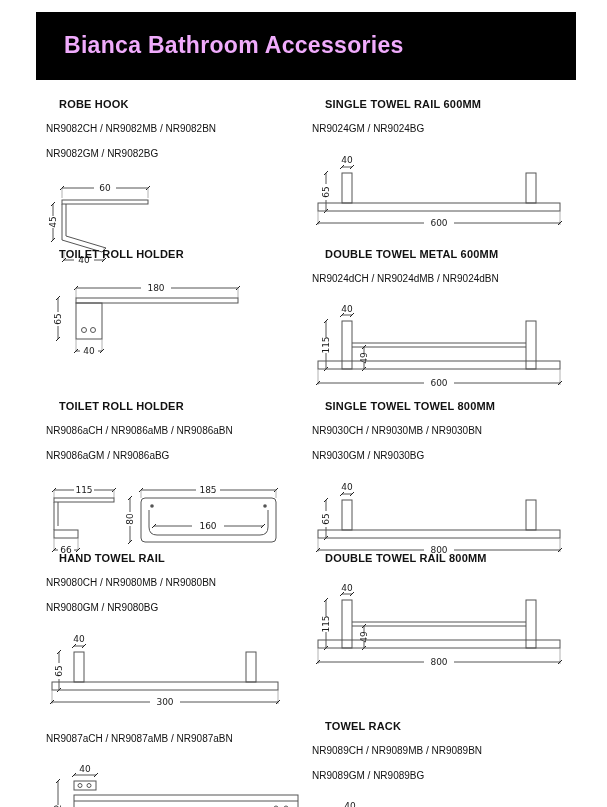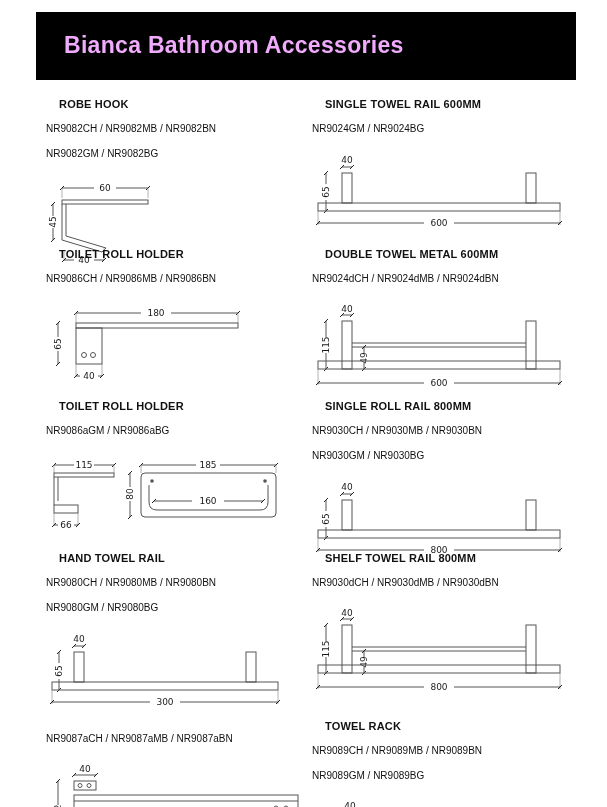--- a/index.html
+++ b/index.html
@@ -91,21 +91,20 @@
             <line x1="142" y1="70" x2="248" y2="70"></line>
           <line class="tick" x1="4" y1="72" x2="8" y2="68"></line>
             <line class="tick" x1="246" y1="72" x2="250" y2="68"></line>
           <text class="txt" x="127" y="73" text-anchor="middle">600</text>
         </svg>
       </div>
     </section>
 
     <section class="cell">
       <h2 class="pname">TOILET ROLL HOLDER</h2>
-      <p class="codes">NR9086CH / NR9086MB / NR9086BN</p>
       <div class="drawing">
         <svg width="200" height="92" viewBox="0 0 200 92">
           <line x1="30" y1="10" x2="95" y2="10"></line>
             <line x1="125" y1="10" x2="192" y2="10"></line>
           <line class="tick" x1="28" y1="12" x2="32" y2="8"></line>
             <line class="tick" x1="190" y1="12" x2="194" y2="8"></line>
           <line class="ext" x1="30" y1="10" x2="30" y2="20"></line>
             <line class="ext" x1="192" y1="10" x2="192" y2="20"></line>
           <text class="txt" x="110" y="13" text-anchor="middle">180</text>
           <rect x="30" y="20" width="162" height="5"></rect>
@@ -158,20 +157,21 @@
             <line x1="142" y1="80" x2="248" y2="80"></line>
           <line class="tick" x1="4" y1="82" x2="8" y2="78"></line>
             <line class="tick" x1="246" y1="82" x2="250" y2="78"></line>
           <text class="txt" x="127" y="83" text-anchor="middle">600</text>
         </svg>
       </div>
     </section>
 
     <section class="cell">
       <h2 class="pname">TOILET ROLL HOLDER</h2>
+      <p class="codes">NR9086aCH / NR9086aMB / NR9086aBN</p>
       <p class="codes">NR9086aGM / NR9086aBG</p>
       <div class="drawing">
         <svg width="236" height="92" viewBox="0 0 236 92">
           <line x1="8" y1="10" x2="28" y2="10"></line>
             <line x1="48" y1="10" x2="68" y2="10"></line>
           <line class="tick" x1="6" y1="12" x2="10" y2="8"></line>
             <line class="tick" x1="66" y1="12" x2="70" y2="8"></line>
           <line class="ext" x1="8" y1="10" x2="8" y2="18"></line>
             <line class="ext" x1="68" y1="10" x2="68" y2="18"></line>
           <text class="txt" x="38" y="13" text-anchor="middle">115</text>
@@ -205,21 +205,21 @@
           <line x1="108" y1="46" x2="146" y2="46"></line>
             <line x1="178" y1="46" x2="217" y2="46"></line>
           <line class="tick" x1="106" y1="48" x2="110" y2="44"></line>
             <line class="tick" x1="215" y1="48" x2="219" y2="44"></line>
           <text class="txt" x="162" y="49" text-anchor="middle">160</text>
         </svg>
       </div>
     </section>
 
     <section class="cell">
-      <h2 class="pname">SINGLE ROLL RAIL 800MM</h2>
+      <h2 class="pname">SINGLE TOWEL TOWEL 800MM</h2>
       <p class="codes">NR9030CH / NR9030MB / NR9030BN</p>
       <p class="codes">NR9030GM / NR9030BG</p>
       <div class="drawing">
         <svg width="254" height="84" viewBox="0 0 254 84">
           <line x1="30" y1="14" x2="40" y2="14"></line>
           <line class="tick" x1="28" y1="16" x2="32" y2="12"></line>
             <line class="tick" x1="38" y1="16" x2="42" y2="12"></line>
           <text class="txt" x="35" y="10" text-anchor="middle">40</text>
           <rect x="30" y="20" width="10" height="30"></rect>
             <rect x="214" y="20" width="10" height="30"></rect>
@@ -263,22 +263,21 @@
           <line x1="6" y1="70" x2="104" y2="70"></line>
             <line x1="134" y1="70" x2="232" y2="70"></line>
           <line class="tick" x1="4" y1="72" x2="8" y2="68"></line>
             <line class="tick" x1="230" y1="72" x2="234" y2="68"></line>
           <text class="txt" x="119" y="73" text-anchor="middle">300</text>
         </svg>
       </div>
     </section>
 
     <section class="cell">
-      <h2 class="pname">SHELF TOWEL RAIL 800MM</h2>
-      <p class="codes">NR9030dCH / NR9030dMB / NR9030dBN</p>
+      <h2 class="pname">DOUBLE TOWEL RAIL 800MM</h2>
       <div class="drawing">
         <svg width="254" height="96" viewBox="0 0 254 96">
           <line x1="30" y1="12" x2="40" y2="12"></line>
           <line class="tick" x1="28" y1="14" x2="32" y2="10"></line>
             <line class="tick" x1="38" y1="14" x2="42" y2="10"></line>
           <text class="txt" x="35" y="9" text-anchor="middle">40</text>
           <rect x="30" y="18" width="10" height="48"></rect>
             <rect x="214" y="18" width="10" height="48"></rect>
           <line x1="14" y1="18" x2="14" y2="34"></line>
             <line x1="14" y1="50" x2="14" y2="66"></line>

